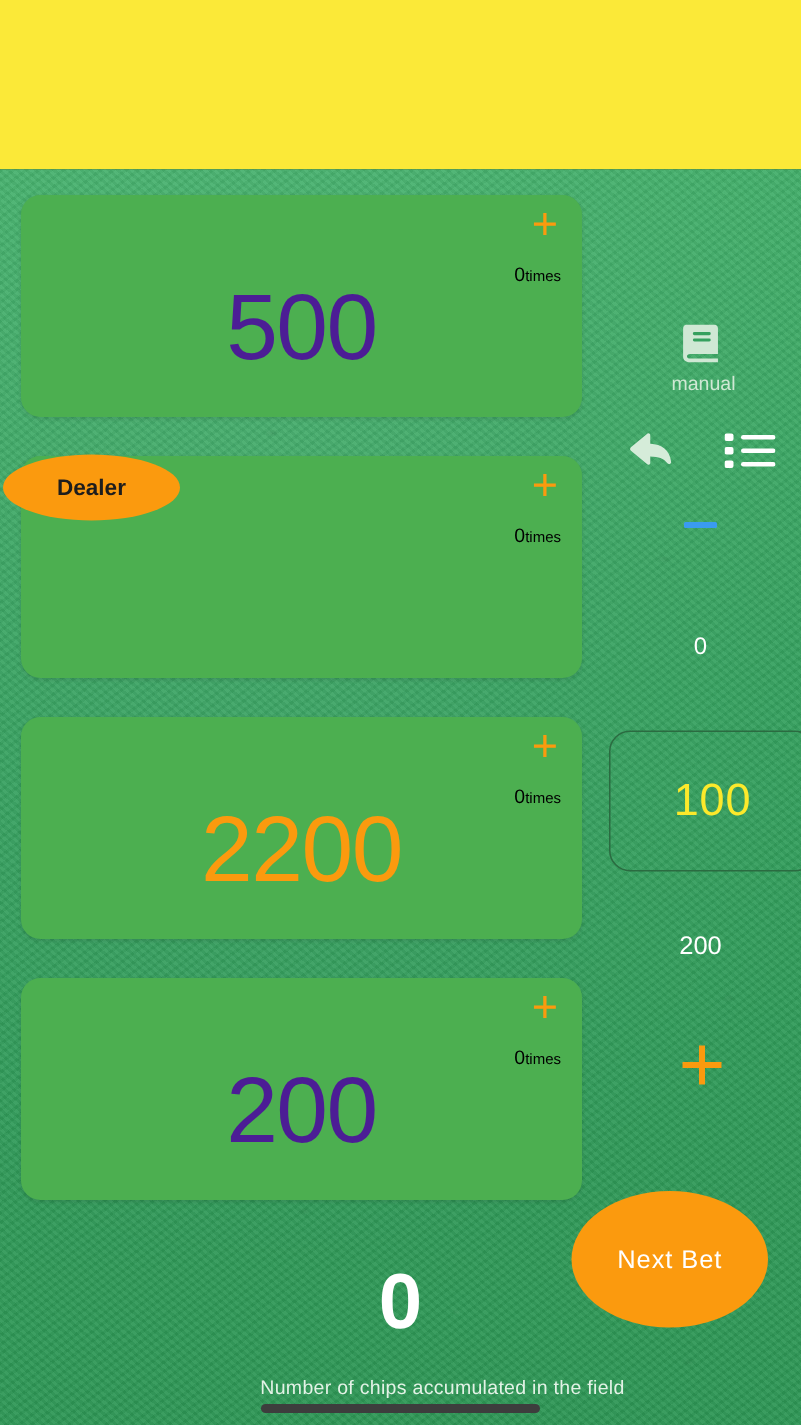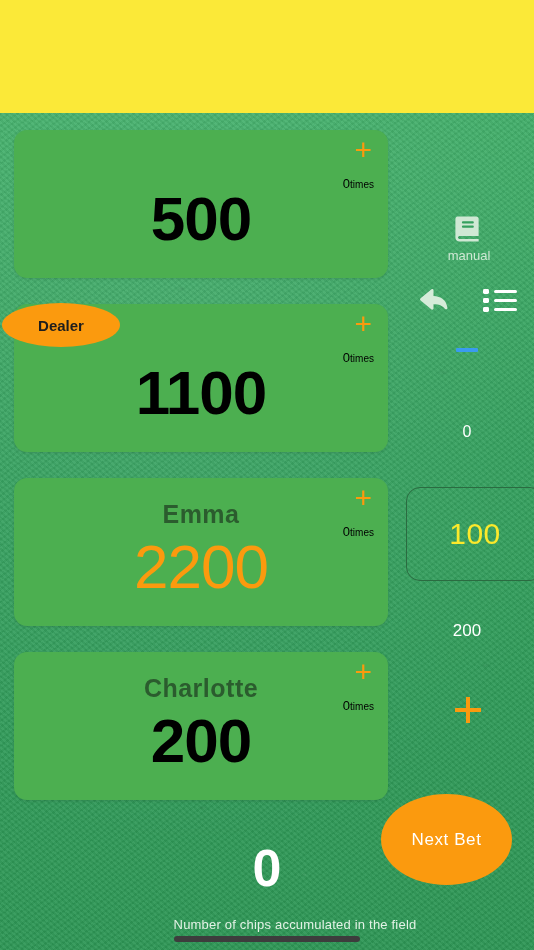--- a/index.html
+++ b/index.html
@@ -66,22 +66,22 @@
   .player-name {
     position:absolute; left:0; right:0; top:22px;
     text-align:center;
     font-size:25px; font-weight:bold;
     color:#2b5c2e;
     letter-spacing:.5px;
   }
   .player-value {
     position:absolute; left:0; right:0; top:58px;
     text-align:center;
-    font-size:62px; font-weight:700;
-    color:#000000;
+    font-size:62px; font-weight:400;
+    color:#4c1d95;
     line-height:1;
     letter-spacing:-1px;
   }
   .player-value.highlight { color:#FB9A0E; font-weight:normal; }
   .card-plus {
     position:absolute; right:16px; top:5px;
     font-size:30px; font-weight:400;
     color:#FB9A0E;
     line-height:1;
     cursor:pointer;
@@ -218,38 +218,35 @@
         <span class="n">0</span><span class="u">times</span>
       </div>
       <div class="player-value">500</div>
     </div>
 
     <div class="player-card">
       <div class="card-plus">+</div>
       <div class="card-times">
         <span class="n">0</span><span class="u">times</span>
       </div>
-      <div class="player-value">1100</div>
-    </div>
-
-    <div class="player-card">
-      <div class="card-plus">+</div>
-      <div class="card-times">
-        <span class="n">0</span><span class="u">times</span>
-      </div>
-      <div class="player-name">Emma</div>
+    </div>
+
+    <div class="player-card">
+      <div class="card-plus">+</div>
+      <div class="card-times">
+        <span class="n">0</span><span class="u">times</span>
+      </div>
       <div class="player-value highlight">2200</div>
     </div>
 
     <div class="player-card">
       <div class="card-plus">+</div>
       <div class="card-times">
         <span class="n">0</span><span class="u">times</span>
       </div>
-      <div class="player-name">Charlotte</div>
       <div class="player-value">200</div>
     </div>
 
   </div>
 
   <div id="manual-btn">
     <svg class="bookico" width="34" height="34" viewBox="0 0 24 24">
       <path fill="#cfe8d4" d="M4 3.2h13.2c.9 0 1.6.7 1.6 1.6v12.1H5.6c-.8 0-1.4.5-1.4 1.1s.6 1.1 1.4 1.1h13.2v1.7H5.4c-1.7 0-3-1.1-3-2.6V5c0-1 .7-1.8 1.6-1.8z"></path>
       <rect x="7" y="6.6" width="8.4" height="1.5" rx=".7" fill="#35a05e"></rect>
       <rect x="7" y="9.6" width="8.4" height="1.5" rx=".7" fill="#35a05e"></rect>

